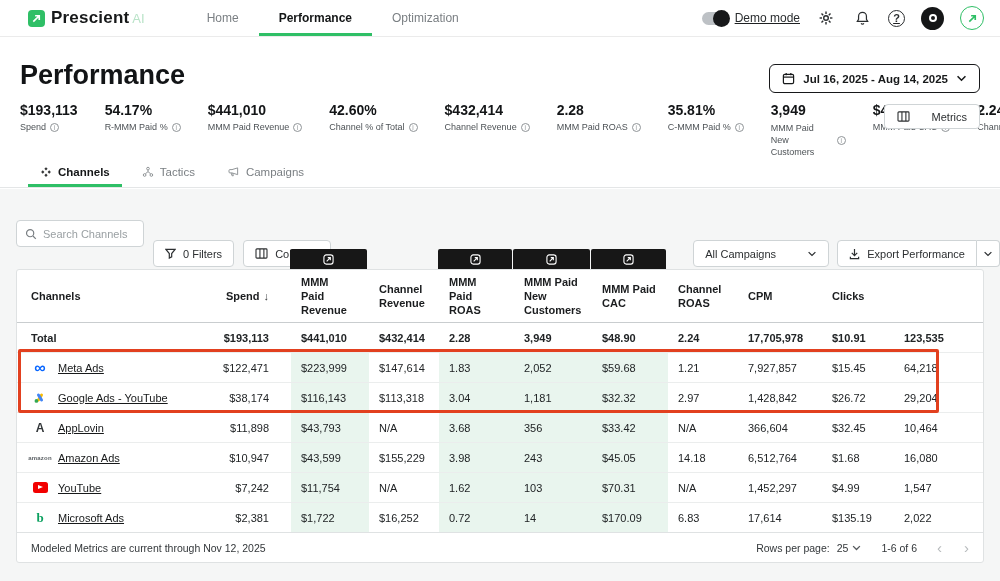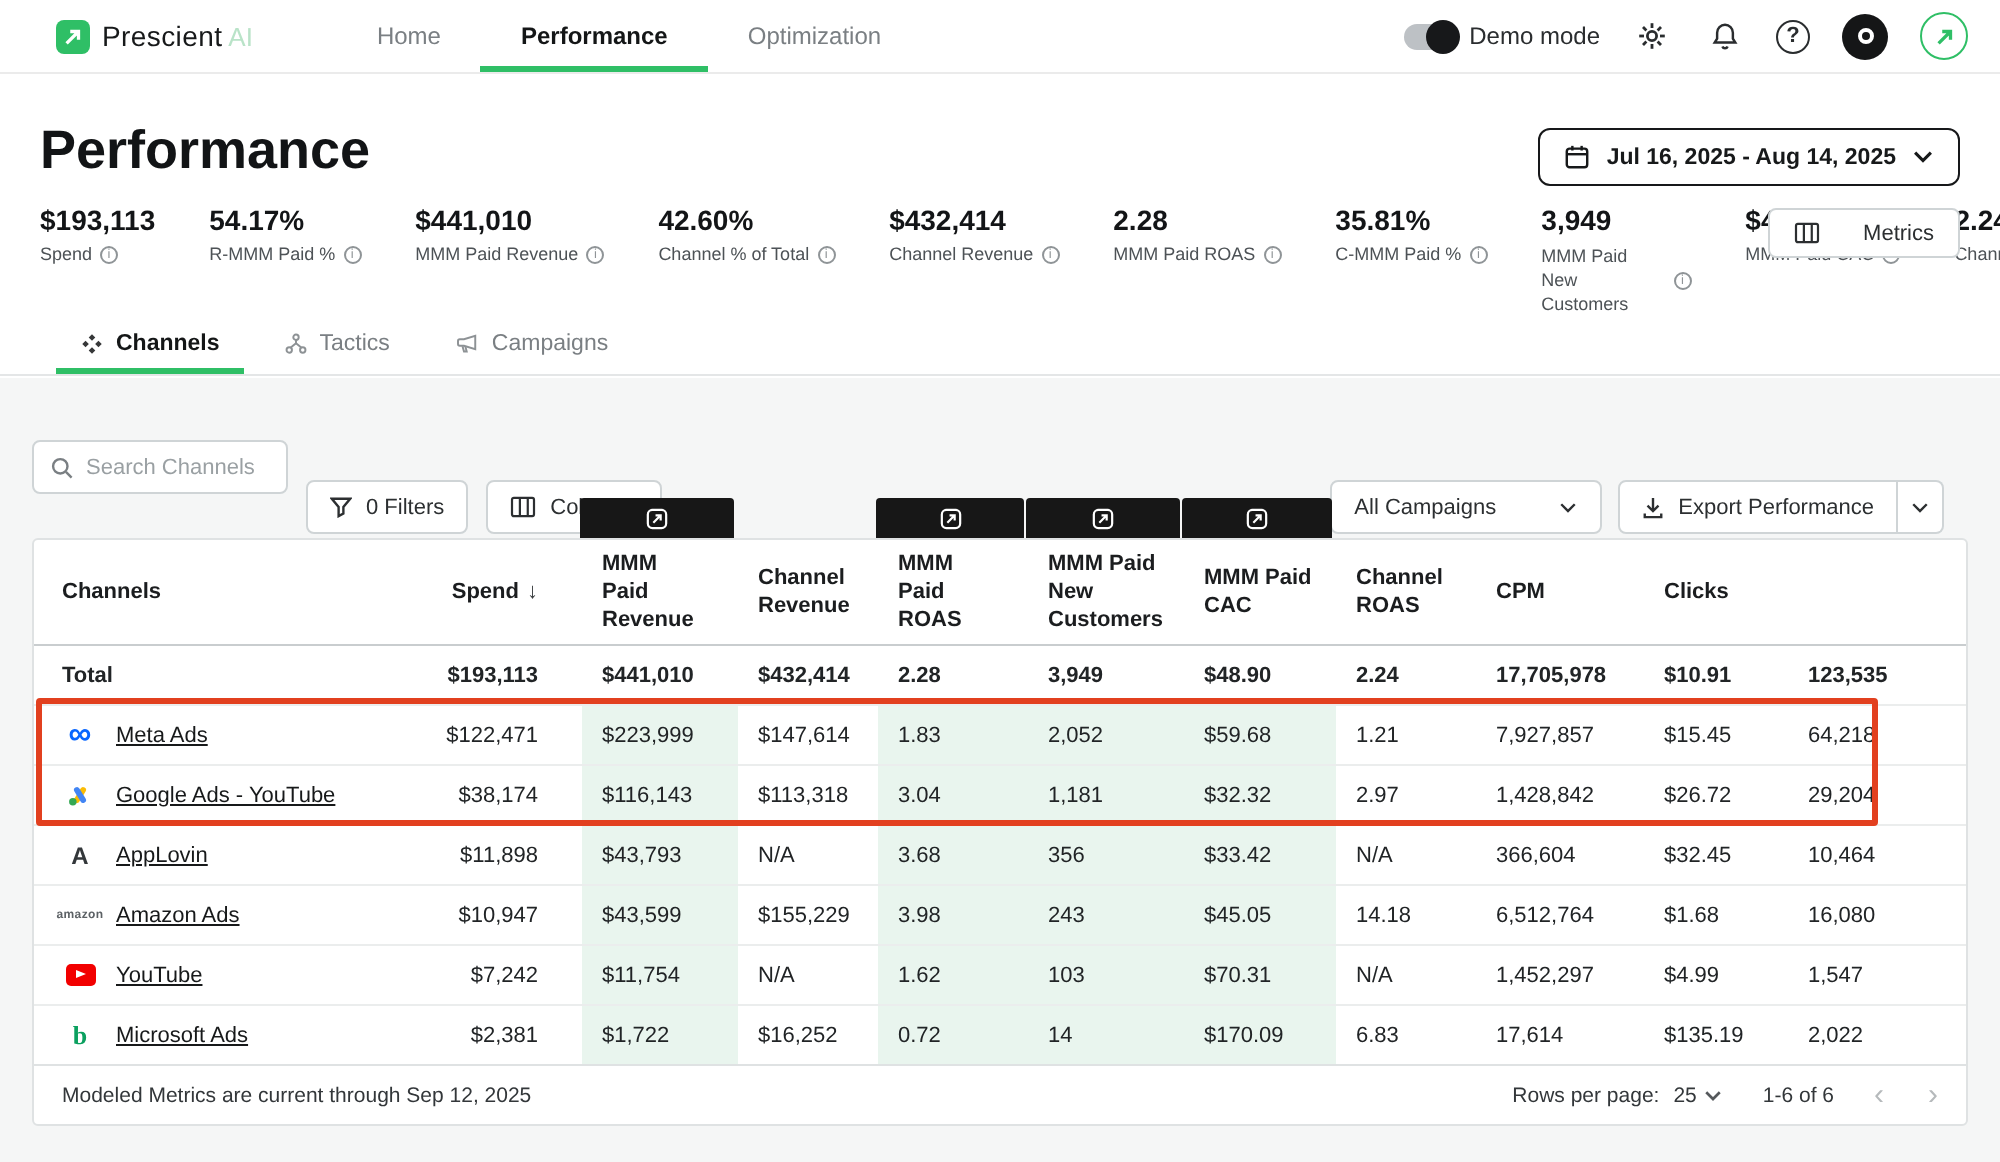--- a/index.html
+++ b/index.html
@@ -3,26 +3,26 @@
 <meta charset="utf-8">
 <style>
   * { margin:0; padding:0; box-sizing:border-box; }
   html,body { width:1000px; height:581px; }
   body { position:relative; background:#fff; font-family:"Liberation Sans", sans-serif; color:#1e2022; overflow:hidden; }
 
   
   .topbar { position:absolute; top:0; left:0; right:0; height:37px; background:#fff; border-bottom:1px solid #ebebeb; display:flex; align-items:center; z-index:20; }
   .logo { display:flex; align-items:center; gap:6px; margin-left:28px; }
   .logo-badge { width:17px; height:17px; border-radius:4px; background:#2fbf66; display:flex; align-items:center; justify-content:center; }
-  .logo-name { font-size:14px; font-weight:400; color:#17191a; letter-spacing:.2px; }
+  .logo-name { font-size:17px; font-weight:700; color:#17191a; letter-spacing:.2px; }
   .logo-suffix { font-size:13px; font-weight:400; color:#b9e3c8; margin-left:-3px; }
   .nav { display:flex; height:100%; margin-left:42px;justify-content:center; }
   .nav-item { display:flex; align-items:center; padding:0 20px; font-size:12px; color:#7a7f83; cursor:pointer; border-bottom:3px solid transparent; padding-top:3px; }
   .nav-item.active { color:#141617; font-weight:700; border-bottom-color:#2fbf66; }
-  .top-right { margin-left:auto; display:flex; align-items:center; gap:16px; padding-right:16px; }
+  .top-right { margin-left:auto; display:flex; align-items:center; gap:16px; padding-right:16px;text-decoration:underline; }
   .toggle-wrap { display:flex; align-items:center; gap:7px; }
   .toggle { width:26px; height:13px; background:#bdc1c5; border-radius:7px; position:relative; cursor:pointer; }
   .toggle-knob { position:absolute; right:-2px; top:-2px; width:17px; height:17px; background:#17181a; border-radius:50%; }
   .demo-label { font-size:12px; color:#2a2d2f; }
   .icon-btn { width:20px; height:20px; display:flex; align-items:center; justify-content:center; cursor:pointer; color:#2a2d2f; }
   .help-circle { width:17px; height:17px; border:1.4px solid #2a2d2f; border-radius:50%; display:flex; align-items:center; justify-content:center; font-size:11px; font-weight:700; color:#2a2d2f; }
   .user-avatar { width:23px; height:23px; background:#151617; border-radius:50%; display:flex; align-items:center; justify-content:center; cursor:pointer; }
   .user-avatar-dot { width:8px; height:8px; border:2px solid #fff; border-radius:50%; }
   .brand-avatar { width:24px; height:24px; background:#fff; border:1.6px solid #2fbf66; border-radius:50%; display:flex; align-items:center; justify-content:center; cursor:pointer; }
 
@@ -41,21 +41,21 @@
   .metrics-btn { position:absolute; top:104px; right:20px; height:25px; border:1px solid #cfd4d6; border-radius:4px; background:#fff; display:flex; align-items:center; gap:22px; padding:0 12px; font-size:11px; color:#2c2f31; cursor:pointer; }
 
   
   .tabs { position:absolute; top:160px; left:0; right:0; height:28px; border-bottom:1px solid #e4e6e7; display:flex; gap:8px; padding-left:28px; background:#fff; }
   .tab { display:flex; align-items:center; gap:6px; font-size:11.5px; color:#7a7f83; padding:0 12px; cursor:pointer; border-bottom:3px solid transparent; }
   .tab.active { color:#141617; font-weight:700; border-bottom-color:#2fbf66; }
   .tab svg { opacity:.85; }
 
   
   .content { position:absolute; top:189px; left:0; right:0; bottom:0; background:#f5f6f6; }
-  .toolbar { position:absolute; top:11px; left:16px; right:28px; display:flex; align-items:center; gap:9px; }
+  .toolbar { position:absolute; top:11px; left:16px; right:0; display:flex; align-items:center; gap:9px; }
   .search-box { width:128px; height:27px; border:1px solid #cfd4d6; border-radius:4px; background:#fff; display:flex; align-items:center; gap:6px; padding:0 8px; }
   .search-box input { border:none; outline:none; width:90px; font-size:11px; font-family:"Liberation Sans",sans-serif; color:#333; background:transparent; }
   .search-box input::placeholder { color:#9aa0a3; }
   .tb-btn { height:27px; border:1px solid #cfd4d6; border-radius:4px; background:#fff; display:flex; align-items:center; gap:7px; padding:0 11px; font-size:11px; color:#2c2f31; cursor:pointer;margin-top:40px; }
   .tb-right { margin-left:auto; display:flex; gap:8px; }
   .select-like { width:136px; justify-content:space-between; }
   .split { display:flex; }
   .split .main { border-radius:4px 0 0 4px; }
   .split .caret { border-radius:0 4px 4px 0; border-left:none; padding:0 6px; }
 
@@ -533,21 +533,21 @@
         <div class="cell">17,614</div>
         <div class="cell">$135.19</div>
         <div class="cell">2,022</div>
         <div class="cell"></div>
       </div>
     </div>
 
     <div class="hl-box"></div>
 
     <div class="t-footer">
-      <span>Modeled Metrics are current through Sep 12, 2025</span>
+      <span>Modeled Metrics are current through Nov 12, 2025</span>
       <div class="tf-right">
         <div class="rpp">
           <span>Rows per page:</span>
           <span class="rpp-select">
             <span>25</span>
             <svg width="9" height="6" viewBox="0 0 12 8">
                 <path d="M1.5 1.5 L6 6 L10.5 1.5" stroke="#55595c" stroke-width="1.8" fill="none"></path>
               </svg>
           </span>
         </div>

